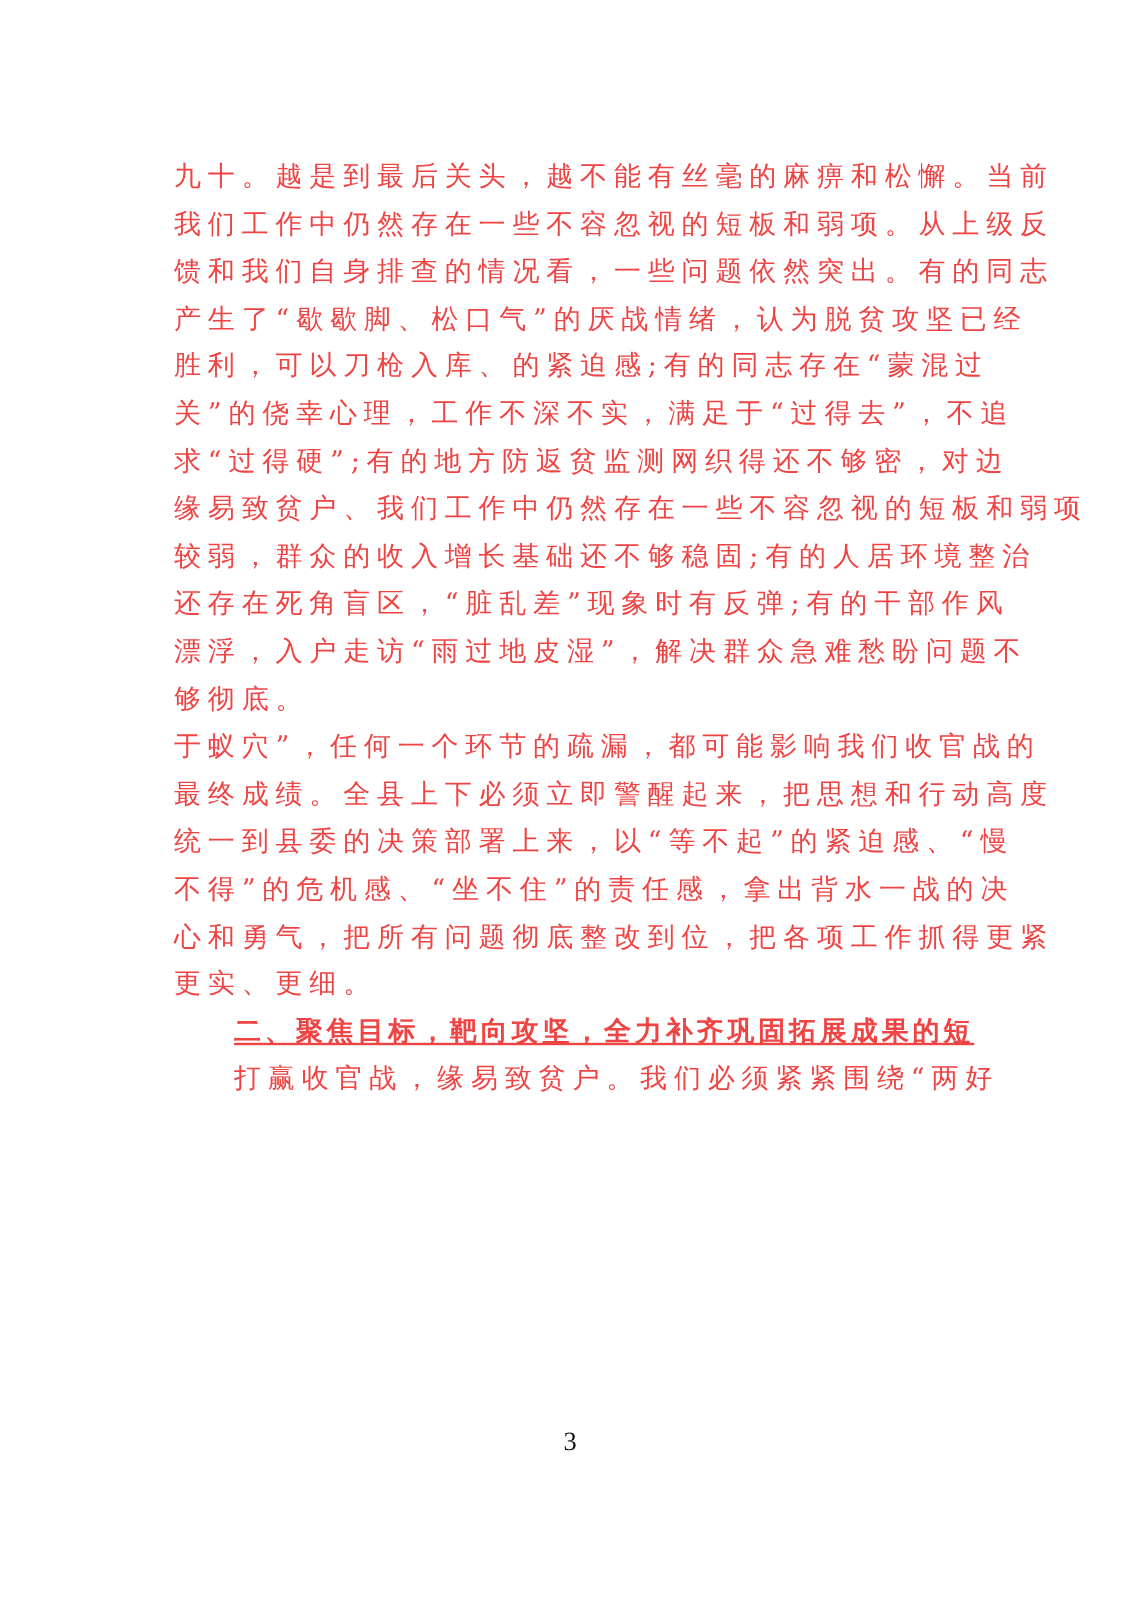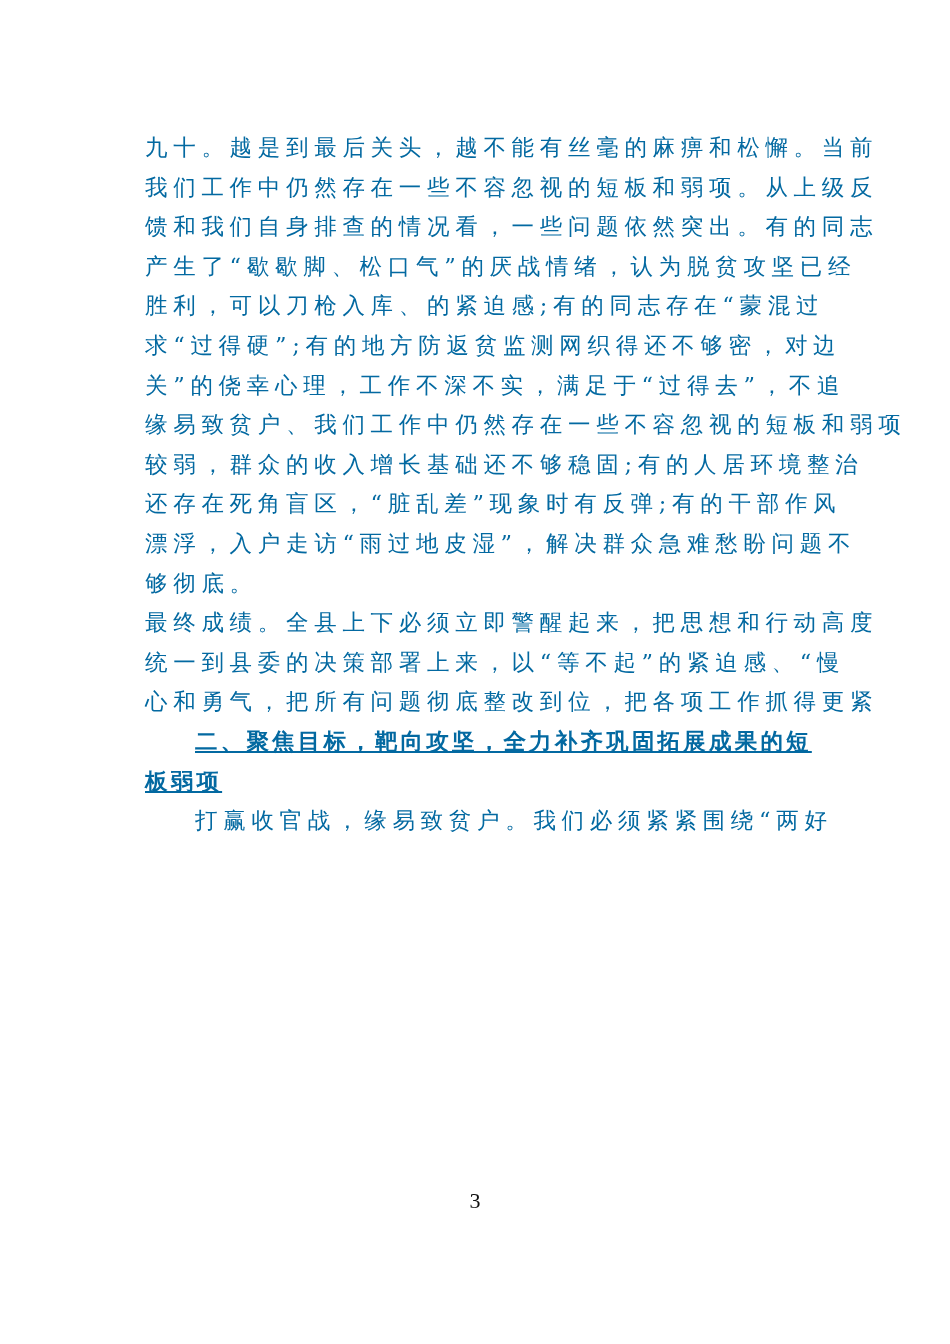--- a/index.html
+++ b/index.html
@@ -1,21 +1,21 @@
 <!DOCTYPE html>
 <html><head>
 <meta charset="utf-8">
 <style>
   html, body { margin: 0; padding: 0; background: #ffffff; }
   body { width: 950px; height: 1344px; position: relative; overflow: hidden; }
   .page { position: absolute; left: 0; top: 0; width: 950px; height: 1344px; background: #ffffff; }
   .content {
     position: absolute; left: 145px; top: 128px; width: 662px;
     font-family: "DejaVu Serif", "Liberation Serif", serif;
-    color: #0369a1;
+    color: #ef4444;
   }
   .line {
     display: block;
     height: 39.6px;
     line-height: 39.6px;
     font-size: 22.5px;
     white-space: nowrap;
     letter-spacing: 5.7px;
     text-align: justify;
     text-align-last: justify;
@@ -36,38 +36,40 @@
 
 <div class="page">
   <div class="content">
 
     <div class="para">
       <span class="line">九十。越是到最后关头，越不能有丝毫的麻痹和松懈。当前</span>
       <span class="line">我们工作中仍然存在一些不容忽视的短板和弱项。从上级反</span>
       <span class="line">馈和我们自身排查的情况看，一些问题依然突出。有的同志</span>
       <span class="line">产生了“歇歇脚、松口气”的厌战情绪，认为脱贫攻坚已经</span>
       <span class="line">胜利，可以刀枪入库、的紧迫感;有的同志存在“蒙混过</span>
+      <span class="line">关”的侥幸心理，工作不深不实，满足于“过得去”，不追</span>
       <span class="line">求“过得硬”;有的地方防返贫监测网织得还不够密，对边</span>
-      <span class="line">关”的侥幸心理，工作不深不实，满足于“过得去”，不追</span>
       <span class="line">缘易致贫户、我们工作中仍然存在一些不容忽视的短板和弱项</span>
       <span class="line">较弱，群众的收入增长基础还不够稳固;有的人居环境整治</span>
       <span class="line">还存在死角盲区，“脏乱差”现象时有反弹;有的干部作风</span>
       <span class="line">漂浮，入户走访“雨过地皮湿”，解决群众急难愁盼问题不</span>
       <span class="line last">够彻底。</span>
     </div>
 
     <div class="para">
+      <span class="line">于蚁穴”，任何一个环节的疏漏，都可能影响我们收官战的</span>
       <span class="line">最终成绩。全县上下必须立即警醒起来，把思想和行动高度</span>
       <span class="line">统一到县委的决策部署上来，以“等不起”的紧迫感、“慢</span>
+      <span class="line">不得”的危机感、“坐不住”的责任感，拿出背水一战的决</span>
       <span class="line">心和勇气，把所有问题彻底整改到位，把各项工作抓得更紧</span>
+      <span class="line last">更实、更细。</span>
     </div>
 
     <div class="para heading">
       <span class="line indent">二、聚焦目标，靶向攻坚，全力补齐巩固拓展成果的短</span>
-      <span class="line last">板弱项</span>
     </div>
 
     <div class="para">
       <span class="line indent">打赢收官战，缘易致贫户。我们必须紧紧围绕“两好</span>
     </div>
 
   </div>
 
   <div class="pagenum">3</div>
 </div>

